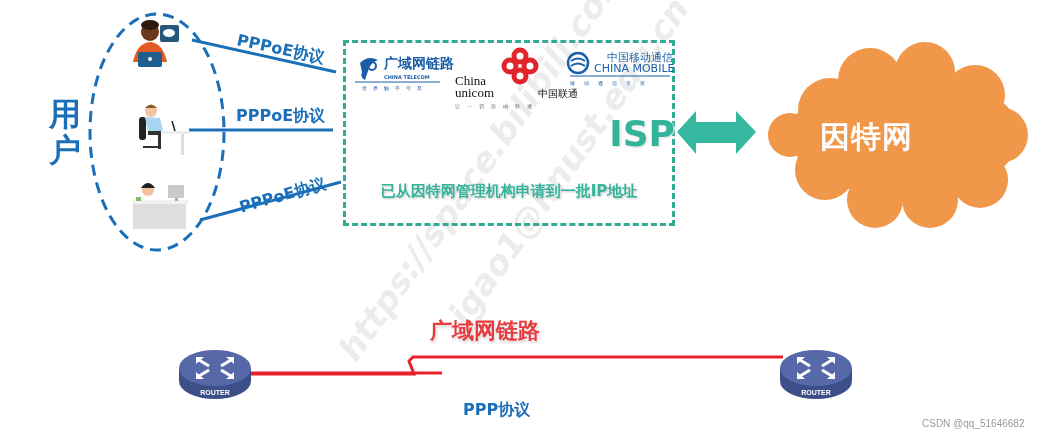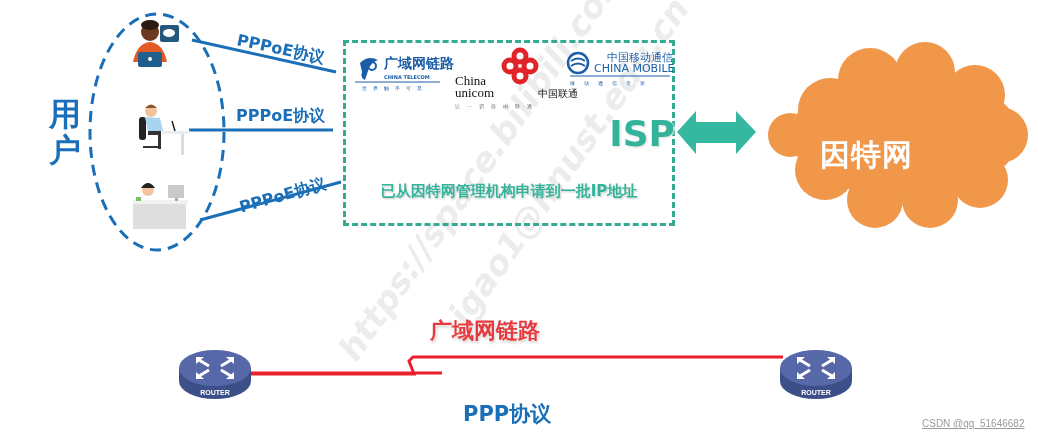--- a/index.html
+++ b/index.html
@@ -26,27 +26,27 @@
   .isp-title {
     color: #33b39a; font-weight: bold; font-size: 36px; text-align: right;
     text-shadow: 0 0 3px #ffffff, 1px 1px 2px #cfcfcf;
   }
   .isp-sub {
     color: #33b39a; font-weight: bold; font-size: 15px; text-align: center;
     text-shadow: 0 0 2px #fff, 1px 1px 2px #bbb;
     white-space: nowrap;
   }
   .cloud-text {
-    color: #ffffff; font-weight: bold; font-size: 30px; letter-spacing: 1px; margin-top: 18px;
+    color: #ffffff; font-weight: bold; font-size: 30px; letter-spacing: 1px;
   }
   .wan-title {
     color: #e63a3f; font-weight: bold; font-size: 22px;
     text-shadow: 0 0 3px #fff, 1px 2px 3px #c8c8c8;
   }
-  .ppp-label { color: #1a6fb8; font-weight: bold; font-size: 21px; }
+  .ppp-label { color: #1a6fb8; font-weight: bold; font-size: 16px; }
   .watermark-csdn { color: #9a9a9a; font-size: 10px; font-family: "Liberation Sans", sans-serif; }
   .router-label {
     color: #ffffff; font-size: 7px; font-weight: bold; text-align: center;
     font-family: "Liberation Sans", sans-serif;
   }
   .wm {
     color: rgba(180,180,180,0.25); font-weight: bold; font-size: 34px;
     transform: rotate(-55deg); transform-origin: left top; white-space: nowrap;
     font-style: italic;
   }
@@ -193,13 +193,13 @@
 
 <div class="abs cloud-text" style="left:820px; top:117px;">因特网</div>
 
 <div class="abs wan-title" style="left:430px; top:316px;">广域网链路</div>
 
 <div class="abs router-label" style="left:195px; top:389px; width:40px;">ROUTER</div>
 <div class="abs router-label" style="left:796px; top:389px; width:40px;">ROUTER</div>
 
 <div class="abs ppp-label" style="left:463px; top:400px;">PPP协议</div>
 
-<div class="abs watermark-csdn" style="left:922px; top:418px;text-decoration:underline;">CSDN @qq_51646682</div>
+<div class="abs watermark-csdn" style="left:922px; top:418px;">CSDN @qq_51646682</div>
 
 </body></html>

